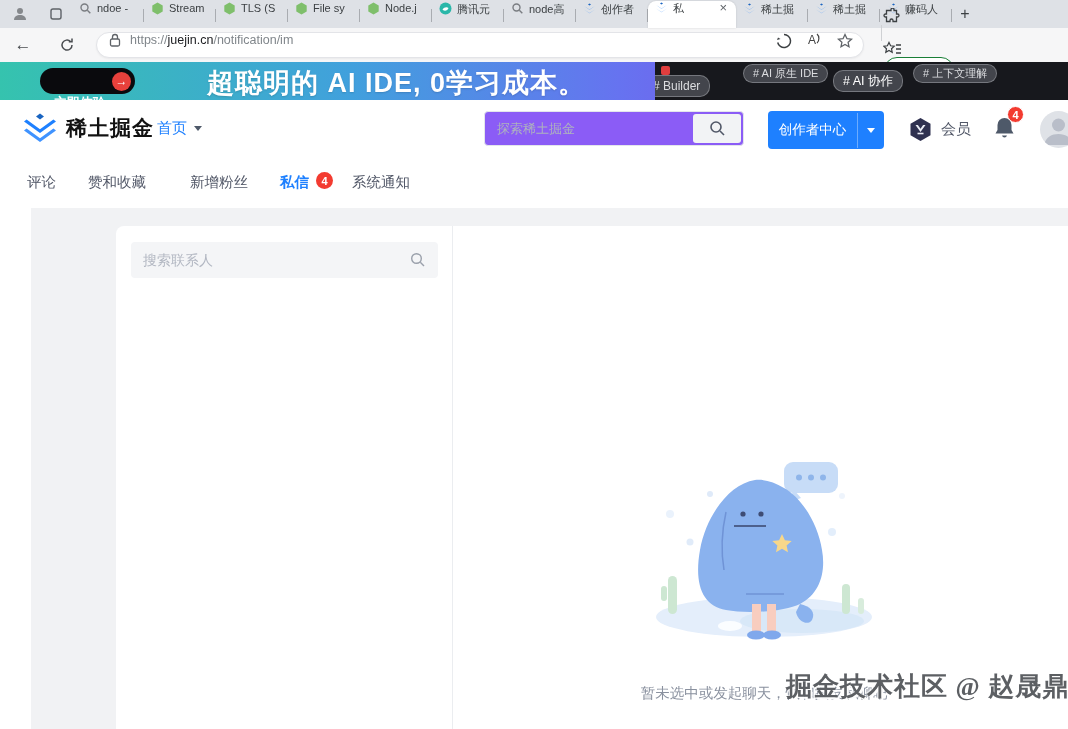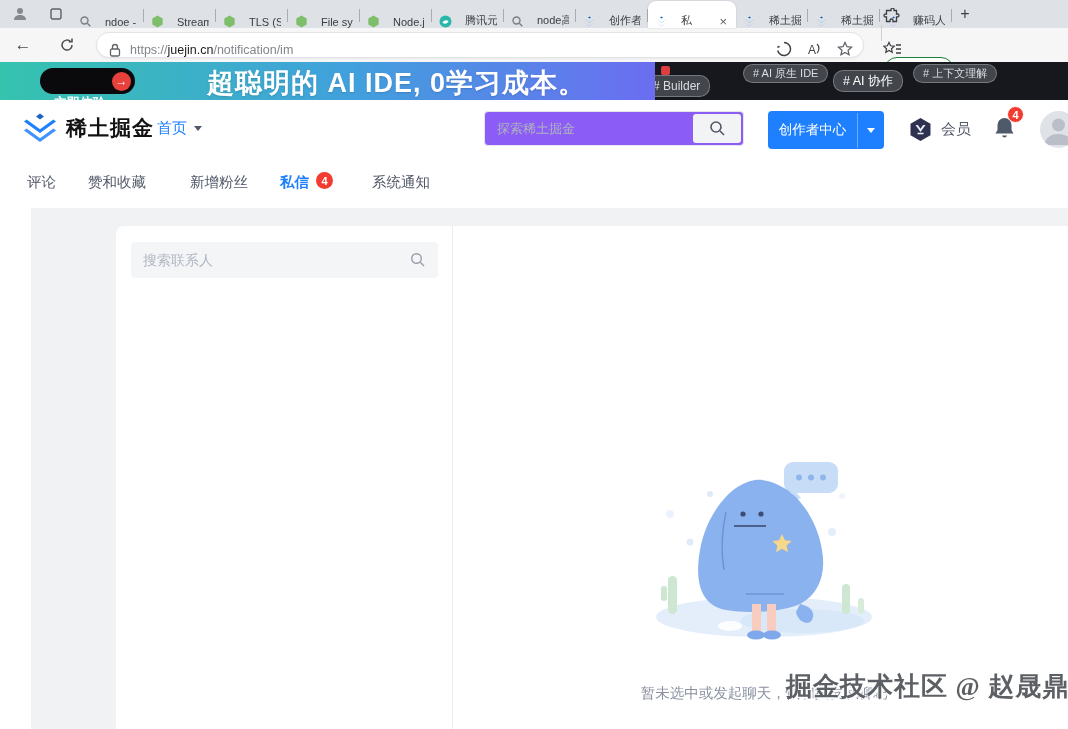--- a/index.html
+++ b/index.html
@@ -8,41 +8,41 @@
     position:relative; overflow:hidden; background:#fff;
     font-family:"Liberation Sans", sans-serif; color:#1d2129;
   }
   svg { display:block; }
 
   
   .tabstrip { position:absolute; left:0; top:0; width:1068px; height:28px;
     background:#dee1e6; display:flex; align-items:flex-end; }
   .chrome-btn { width:28px; height:24px; margin:0 2px 2px 6px; display:flex;
     align-items:center; justify-content:center; border-radius:4px; }
-  .tab { position:relative; width:72px; height:26px; display:flex; align-items:flex-end;
-    gap:13px; padding:0 7px; font-size:11px; color:#3c4043;margin-top:16px; }
+  .tab { position:relative; width:72px; height:26px; display:flex; align-items:flex-start;
+    gap:5px; padding:0 7px; font-size:11px; color:#3c4043;margin-top:16px; }
   .tab .tab-title { white-space:nowrap; overflow:hidden; flex:1; }
   .tab:not(.active)::after { content:""; position:absolute; right:0; top:7px;
     width:1px; height:13px; background:#a9acb1; }
   .tab.active { width:88px; height:27px; background:#fff; border-radius:8px 8px 0 0;
     box-shadow:0 0 2px rgba(0,0,0,.15); z-index:2; }
   .tab-close { font-size:13px; color:#5f6368; padding:0 2px; line-height:1; }
   .newtab-btn { width:26px; height:26px; margin-bottom:1px; display:flex; align-items:center;
     justify-content:center; font-size:16px; color:#3c4043; }
   .fav { width:13px; height:13px; flex:0 0 13px; }
 
   
   .toolbar { position:absolute; left:0; top:28px; width:1068px; height:34px;
     background:#f6f6f7; display:flex; align-items:center; }
   .nav-btn { width:30px; height:28px; display:flex; align-items:center; justify-content:center;
     color:#494c50; font-size:17px; }
   .nav-btn.back { margin-left:8px; }
   .nav-btn.reload { margin-left:14px; }
   .urlbar { margin-left:14px; width:768px; height:26px; background:#fff; border:1px solid #e3e4e8;
-    border-radius:13px; display:flex; align-items:flex-end; padding:0 10px 0 12px;
+    border-radius:13px; display:flex; align-items:flex-start; padding:0 10px 0 12px;
     box-shadow:0 1px 2px rgba(0,0,0,.05); }
   .url-text { flex:1; font-size:12.5px; margin-left:9px; white-space:nowrap; overflow:hidden; }
   .url-dim { color:#80868b; } .url-host { color:#202124; }
   .urlbar-ic { margin-left:16px; }
   .readaloud { font-size:12px; color:#444; display:flex; align-items:flex-start; }
   .toolbar-right { display:flex; align-items:flex-start; margin-left:12px;flex-direction:column; }
   .tool-ic { margin:0 7px; }
   .tool-sep { width:1px; height:16px; background:#cfd1d4; margin:0 5px; }
   .update-pill { margin-left:8px; height:26px; border:1.5px solid #1a7f37; border-radius:13px;
     display:flex; align-items:center; padding:0 8px 0 12px; gap:5px; background:#fff; }
@@ -100,21 +100,21 @@
   .bell-badge { position:absolute; left:14px; top:-10px; min-width:17px; height:17px; border-radius:9px;
     background:#f33b30; color:#fff; font-size:11px; font-weight:bold; display:flex;
     align-items:center; justify-content:center; border:1px solid #fff; }
   .avatar { position:absolute; left:1040px; top:11px; width:37px; height:37px; border-radius:50%;
     background:#dfe2e7; overflow:hidden; }
 
   
   .subnav { position:absolute; left:0; top:157px; width:1068px; height:51px; background:#fff; }
   .subnav-item { position:absolute; top:16px; font-size:14.5px; color:#515767; }
   .sn-0 { left:27px; } .sn-1 { left:88px; } .sn-2 { left:190px; }
-  .sn-3 { left:280px; color:#1e80ff; font-weight:bold; } .sn-4 { left:372px; }
+  .sn-3 { left:280px; color:#1e80ff; font-weight:bold; } .sn-4 { left:352px; }
   .sn-badge { position:absolute; left:36px; top:-1px; min-width:17px; height:17px; border-radius:9px;
     background:#f33b30; color:#fff; font-size:11px; font-weight:bold; display:flex;
     align-items:center; justify-content:center; }
 
   
   .main { position:absolute; left:0; top:208px; width:1068px; height:521px; background:#f1f2f4;margin-left:31px; }
   .im-card { position:absolute; left:85px; top:18px; width:960px; height:503px; background:#fff;
     border-radius:8px 8px 0 0; }
   .im-divider { position:absolute; left:336px; top:0; width:1px; height:503px; background:#ebedf0; }
   .contact-search { position:absolute; left:15px; top:16px; width:307px; height:36px;

